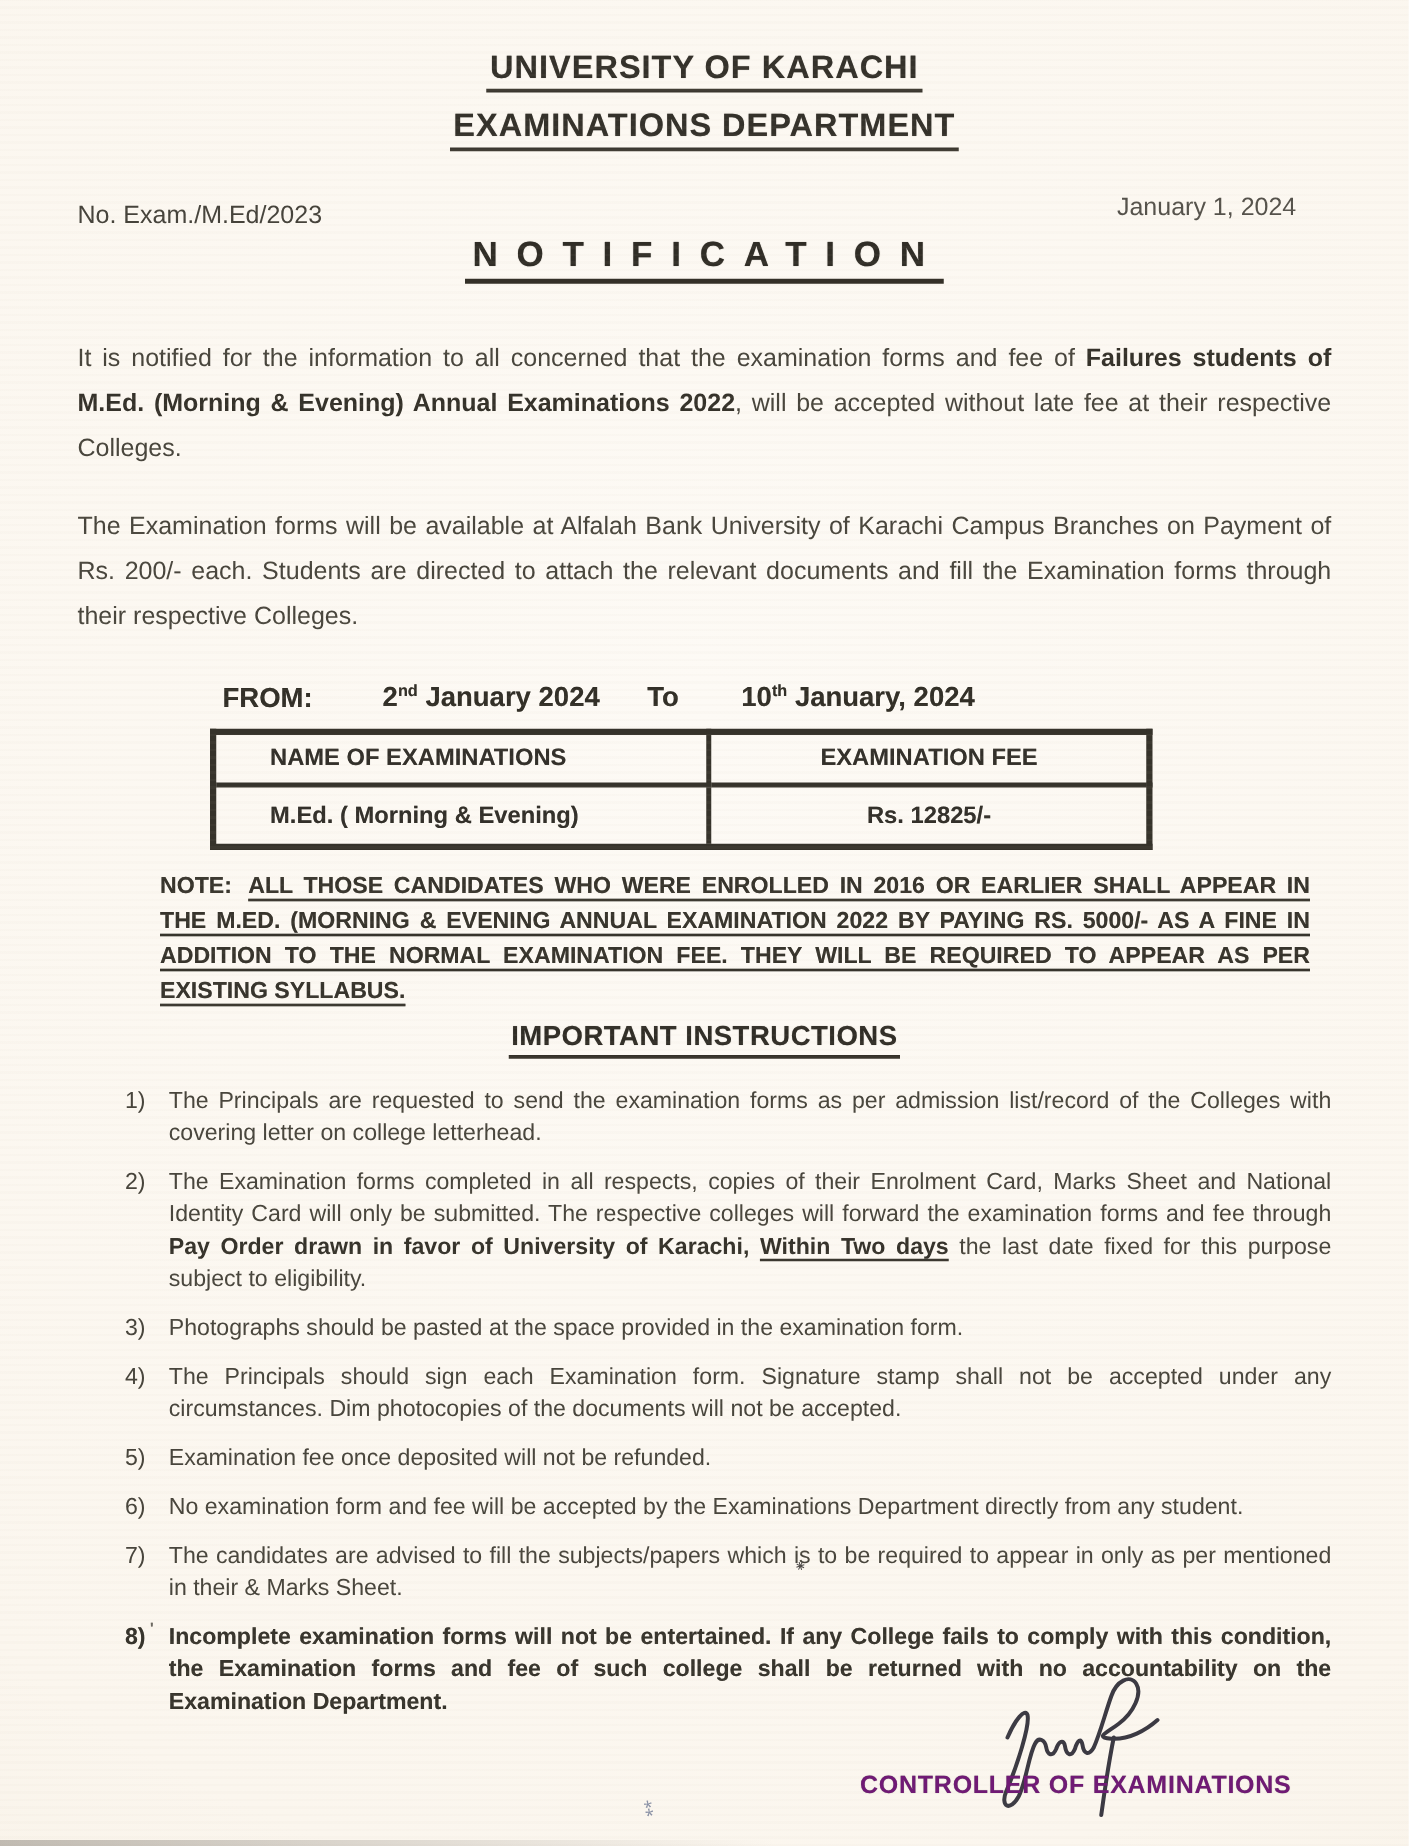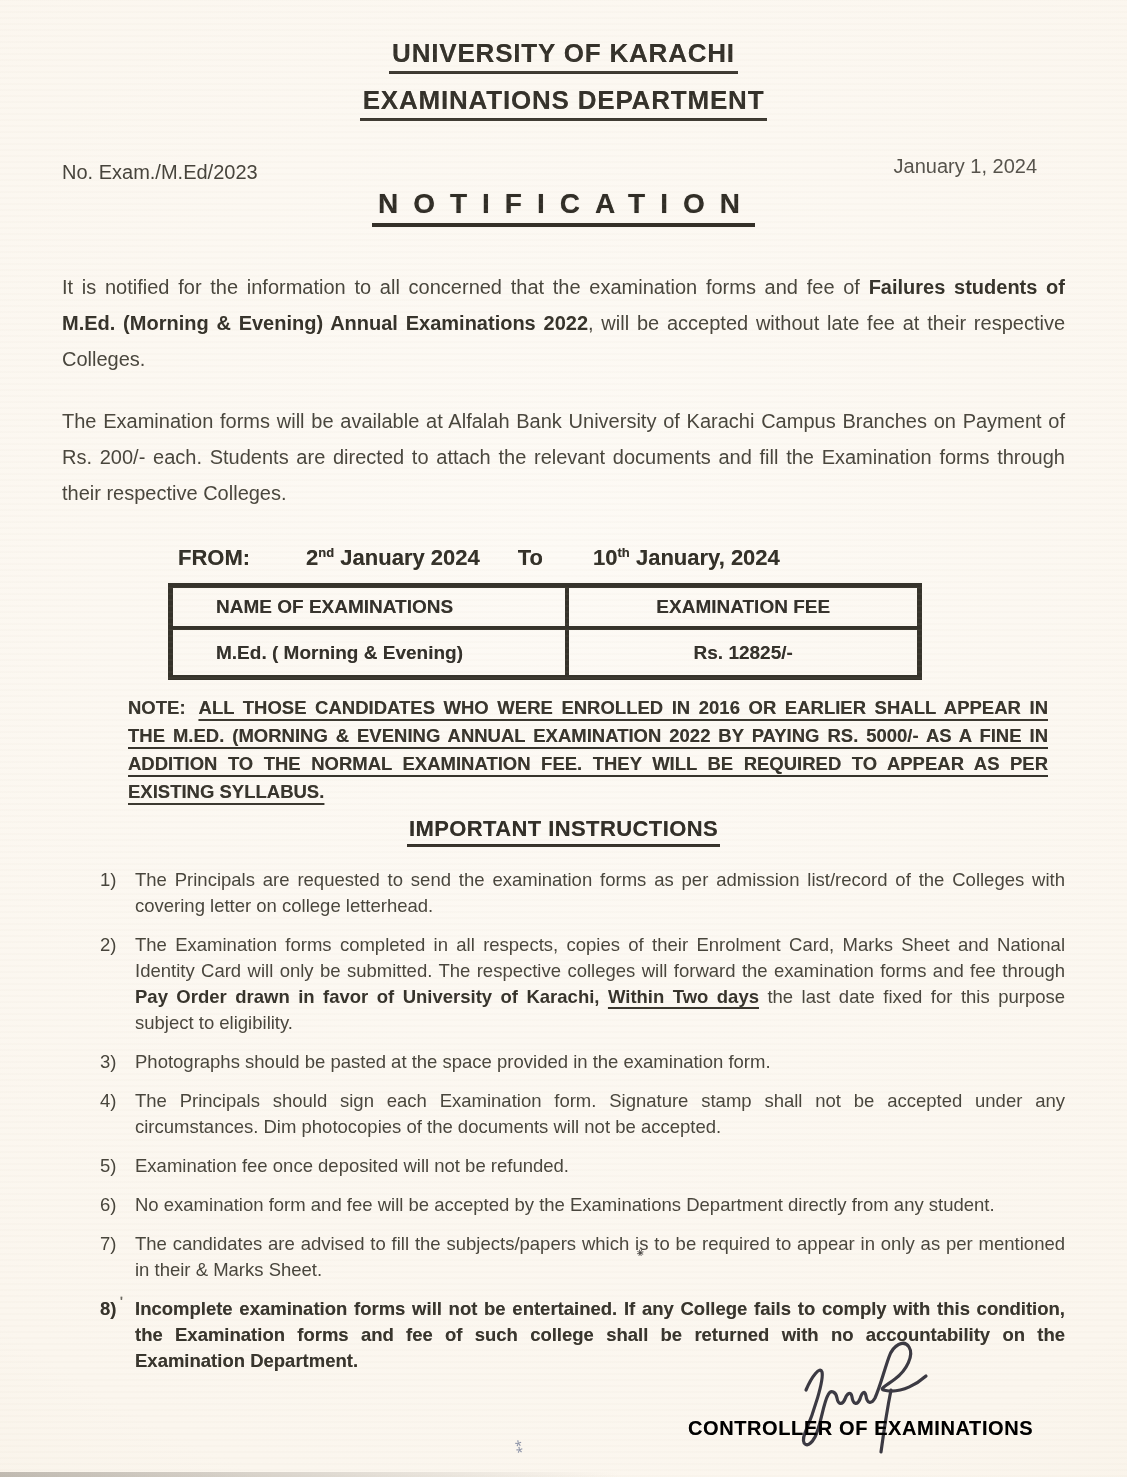--- a/index.html
+++ b/index.html
@@ -173,21 +173,21 @@
     position:absolute; left:102px; top:2px;
     width:140px; height:118px;
     overflow:visible;
   }
   .controller{
     position:absolute; left:0; top:81px;
     font-weight:bold;
     font-size:20px;
     letter-spacing:.6px;
     white-space:nowrap;
-    color:#000000;
+    color:#701a75;
     text-shadow:0 0 .6px rgba(57,54,48,.55);
   }
 
   
   .mark7{
     position:absolute; left:636px; top:1242px;
     font-size:13px; color:#4d4a48;
     transform:rotate(-18deg);
   }
   .mark-bottom{

